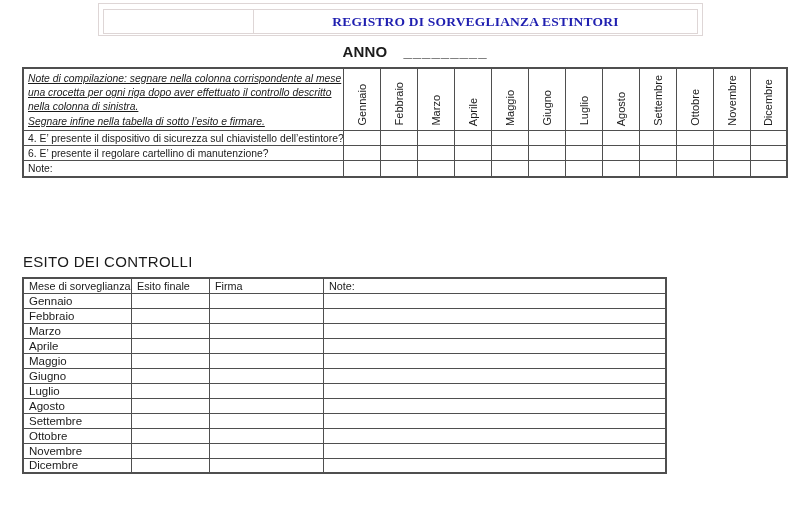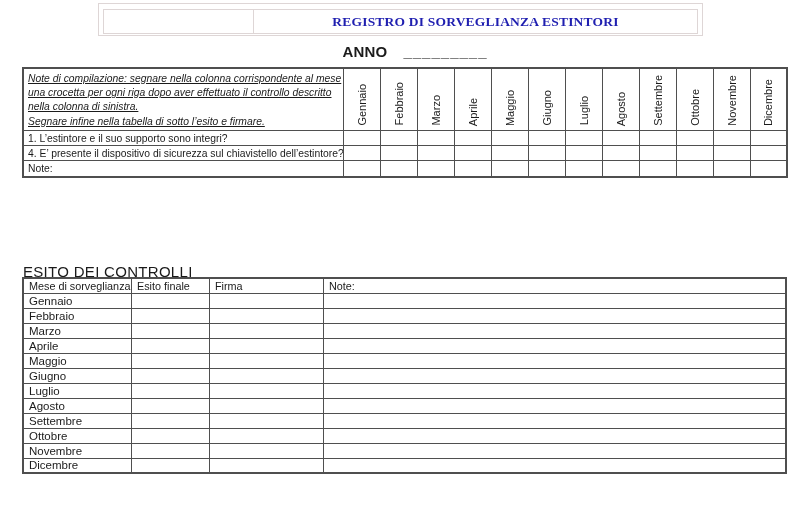--- a/index.html
+++ b/index.html
@@ -39,21 +39,21 @@
 
   
   .anno{
     position:absolute;left:0;top:43px;width:800px;text-align:center;
     font-weight:bold;font-size:15px;text-indent:30px;letter-spacing:.2px;
   }
   .anno .blank{margin-left:16px;letter-spacing:1px;}
 
   
   table.doc-table{
-    border-collapse:collapse;table-layout:fixed;width:765px;
+    border-collapse:collapse;table-layout:fixed;width:645px;
     border:2px solid var(--c-border);
   }
   table.doc-table th,table.doc-table td{
     border:1px solid var(--c-border);
     overflow:hidden;white-space:nowrap;
   }
   .squeeze{
     display:inline-block;transform:scaleX(.94);transform-origin:0 50%;
     white-space:nowrap;
   }
@@ -75,21 +75,21 @@
     writing-mode:vertical-rl;transform:rotate(180deg);
     margin:3px auto 4px auto;font-size:11px;line-height:12px;
   }
   .top-table td{height:15px;}
   td.q{padding-left:4px;font-size:11px;vertical-align:middle;}
   tr.noterow td{height:17px;vertical-align:top;}
   tr.noterow td.q{padding-top:1px;}
 
   
   .esito-heading{
-    position:absolute;left:23px;top:263px;
+    position:absolute;left:23px;top:253px;
     font-size:15px;letter-spacing:.3px;color:#1a1a1a;
   }
   .esito-table{position:absolute;left:22px;top:277px;font-size:11.5px;}
   .esito-table col.c1{width:108px;}
   .esito-table col.c2{width:78px;}
   .esito-table col.c3{width:114px;}
   .esito-table th{
     text-align:left;font-weight:normal;padding-left:5px;height:15px;
     font-size:11.5px;
   }
@@ -170,36 +170,36 @@
         <th class="month">
           <div class="vert">Novembre</div>
         </th>
         <th class="month">
           <div class="vert">Dicembre</div>
         </th>
       </tr>
   </thead>
   <tbody id="checks-body">
       <tr class="check">
-        <td class="q"><span class="squeeze">1. L’estintore e il suo supporto sono integri?</span></td>
+        <td class="q"><span class="squeeze">4. E’ presente il dispositivo di sicurezza sul chiavistello dell’estintore?</span></td>
         <td class="mark"></td>
         <td class="mark"></td>
         <td class="mark"></td>
         <td class="mark"></td>
         <td class="mark"></td>
         <td class="mark"></td>
         <td class="mark"></td>
         <td class="mark"></td>
         <td class="mark"></td>
         <td class="mark"></td>
         <td class="mark"></td>
         <td class="mark"></td>
       </tr>
       <tr class="check">
-        <td class="q"><span class="squeeze">4. E’ presente il dispositivo di sicurezza sul chiavistello dell’estintore?</span></td>
+        <td class="q"><span class="squeeze">6. E’ presente il regolare cartellino di manutenzione?</span></td>
         <td class="mark"></td>
         <td class="mark"></td>
         <td class="mark"></td>
         <td class="mark"></td>
         <td class="mark"></td>
         <td class="mark"></td>
         <td class="mark"></td>
         <td class="mark"></td>
         <td class="mark"></td>
         <td class="mark"></td>

